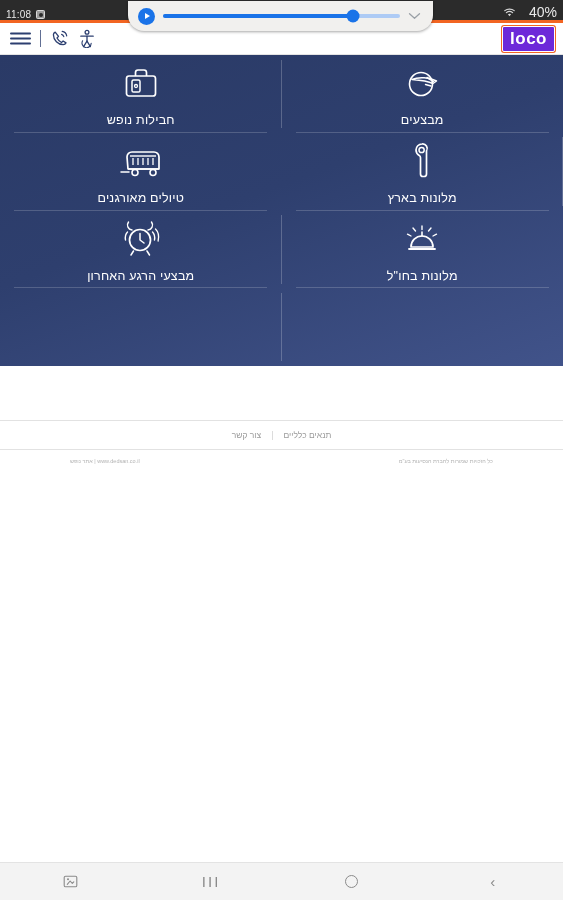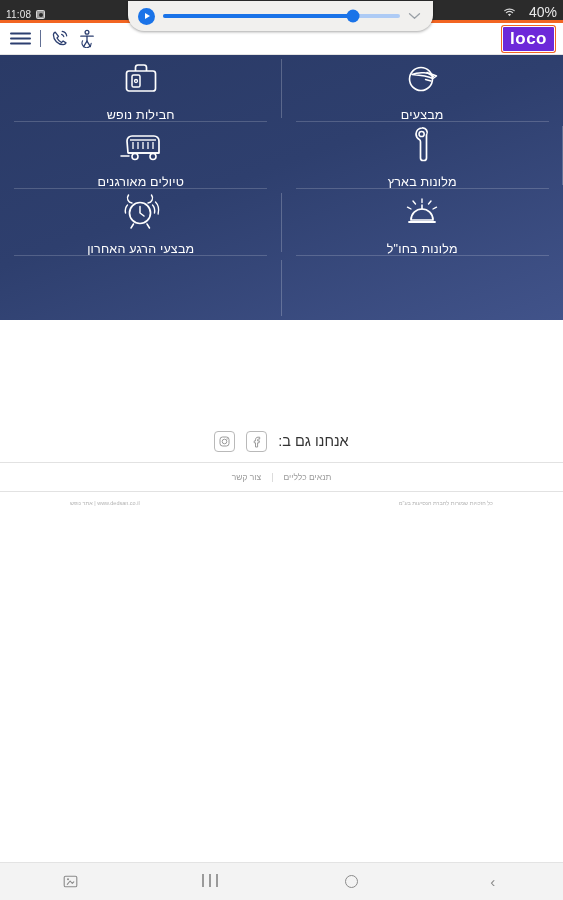--- a/index.html
+++ b/index.html
@@ -84,21 +84,21 @@
   .divider-v{ width:1px; height:17px; background:#2c3f70; opacity:.75; }
   .logo{
     background:#6d28d9; color:#ffffff; font-weight:700;
     font-size:17px; line-height:1; letter-spacing:.5px;
     padding:3px 7px 4px; border-radius:2px;
     border:1.5px solid #ffffff; box-shadow:0 0 0 1px #f26522;
   }
 
   
   .grid{
-    position:absolute; top:55px; left:0; width:563px; height:265px;
+    position:absolute; top:55px; left:0; width:563px; height:311px;
     background:linear-gradient(160deg,#2a3a66 0%,#2e3f6e 45%,#41538a 100%);
     display:grid; grid-template-columns:1fr 1fr; grid-template-rows:repeat(4,1fr);
     z-index:10;
   }
   .tile{
     position:relative; display:flex; flex-direction:column;
     align-items:center; justify-content:center; gap:9px;
     color:#ffffff; text-align:center;
   }
   .tile.sep-r:after{
@@ -142,21 +142,21 @@
   
   .navbar{
     position:absolute; bottom:0; left:0; width:563px; height:38px;
     background:#f3f3f3; border-top:1px solid #e3e3e3;
     display:flex; align-items:center; z-index:20;
   }
   .nav-btn{
     flex:1 1 0; display:flex; align-items:center; justify-content:center;
     color:#8b8b8b;
   }
-  .nav-recents{ letter-spacing:2px; font-size:18px; color:#8b8b8b; }
+  .nav-recents{ letter-spacing:2px; font-size:15px; color:#8b8b8b; }
   .nav-home{
     width:13px; height:13px; border:1.4px solid #8b8b8b; border-radius:50%;
   }
   .nav-back{ font-size:15px; color:#8b8b8b; line-height:1; }
 </style>
 </head>
 <body>
 
 <div id="app">
 
@@ -303,35 +303,20 @@
     </div>
 
     <div class="tile sep-r tile-empty">
       <span class="tile-label"></span>
     </div>
 
   </div>
 
   <div class="footer">
 
-    <div class="social-row">
-      <span class="social-text">אנחנו גם ב:</span>
-      <span class="social-btn">
-        <svg width="13" height="13" viewBox="0 0 13 13" class="ic">
-          <path d="M8.2 4.1 h1.5 V2.2 H8 c-1.6 0-2.5 1-2.5 2.6 v1.1 H4.2 v1.9 h1.3 V12 h2.1 V7.8 h1.5 l.3-1.9 H7.6 V5 c0-.6 .2-.9 .6-.9 Z" fill="none" stroke="#9a9a9a" stroke-width="1"></path>
-        </svg>
-      </span>
-      <span class="social-btn">
-        <svg width="13" height="13" viewBox="0 0 13 13" class="ic">
-          <rect x="2" y="2" width="9" height="9" rx="2.6" fill="none" stroke="#9a9a9a" stroke-width="1"></rect>
-          <circle cx="6.5" cy="6.5" r="2.3" fill="none" stroke="#9a9a9a" stroke-width="1"></circle>
-          <circle cx="9.1" cy="3.9" r=".65" fill="#9a9a9a"></circle>
-        </svg>
-      </span>
-    </div>
 
     <div class="hr"></div>
 
     <div class="links-row">
       <span>תנאים כלליים</span>
       <span class="sep">|</span>
       <span>צור קשר</span>
     </div>
 
     <div class="hr"></div>

